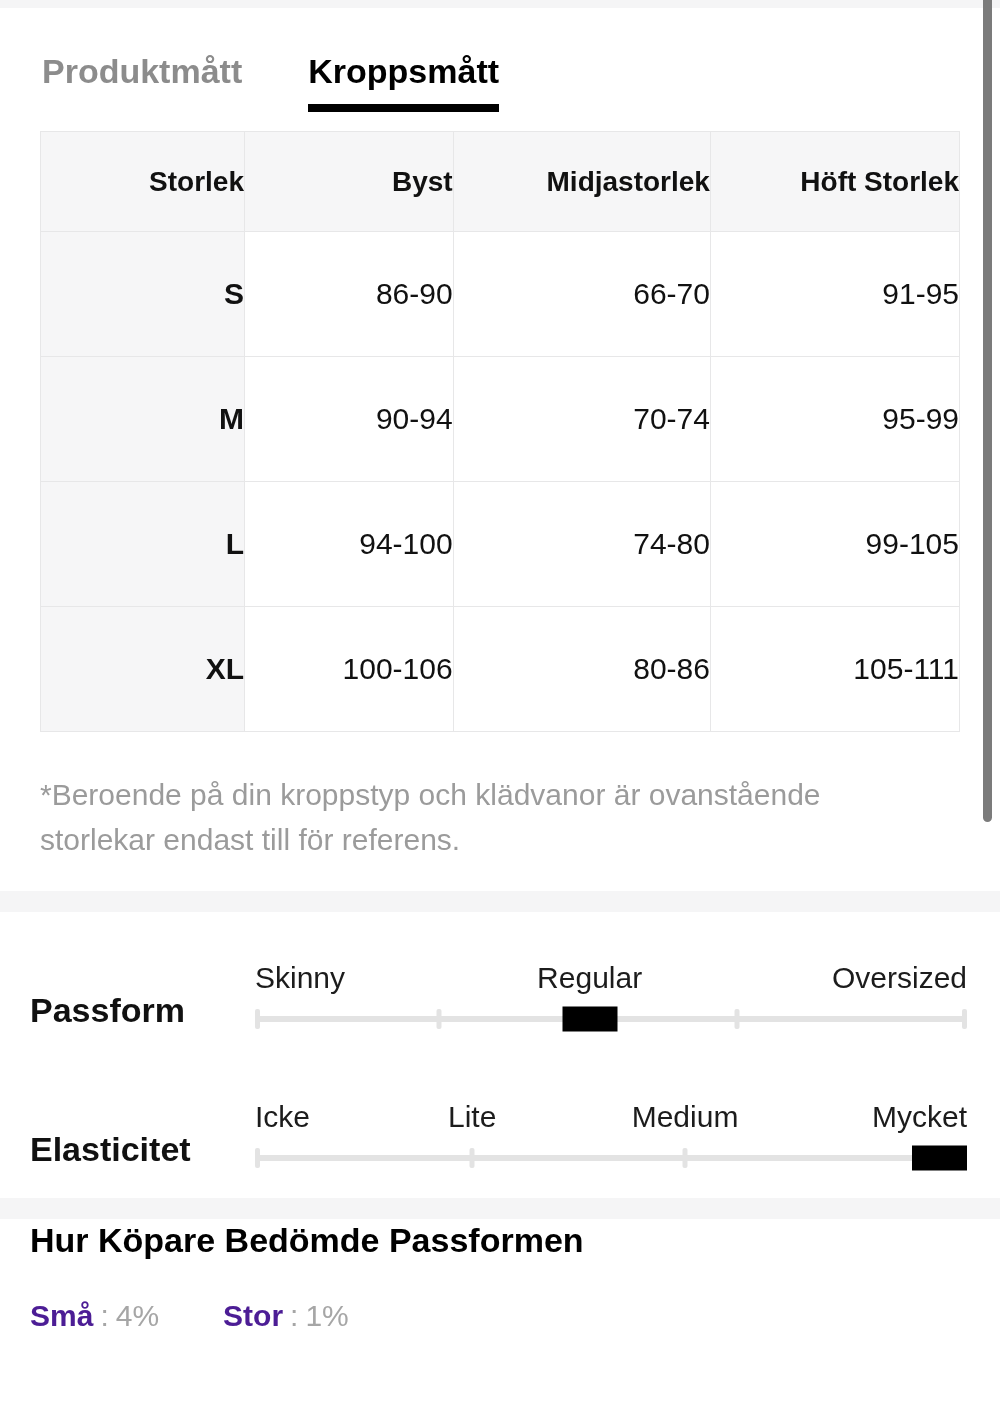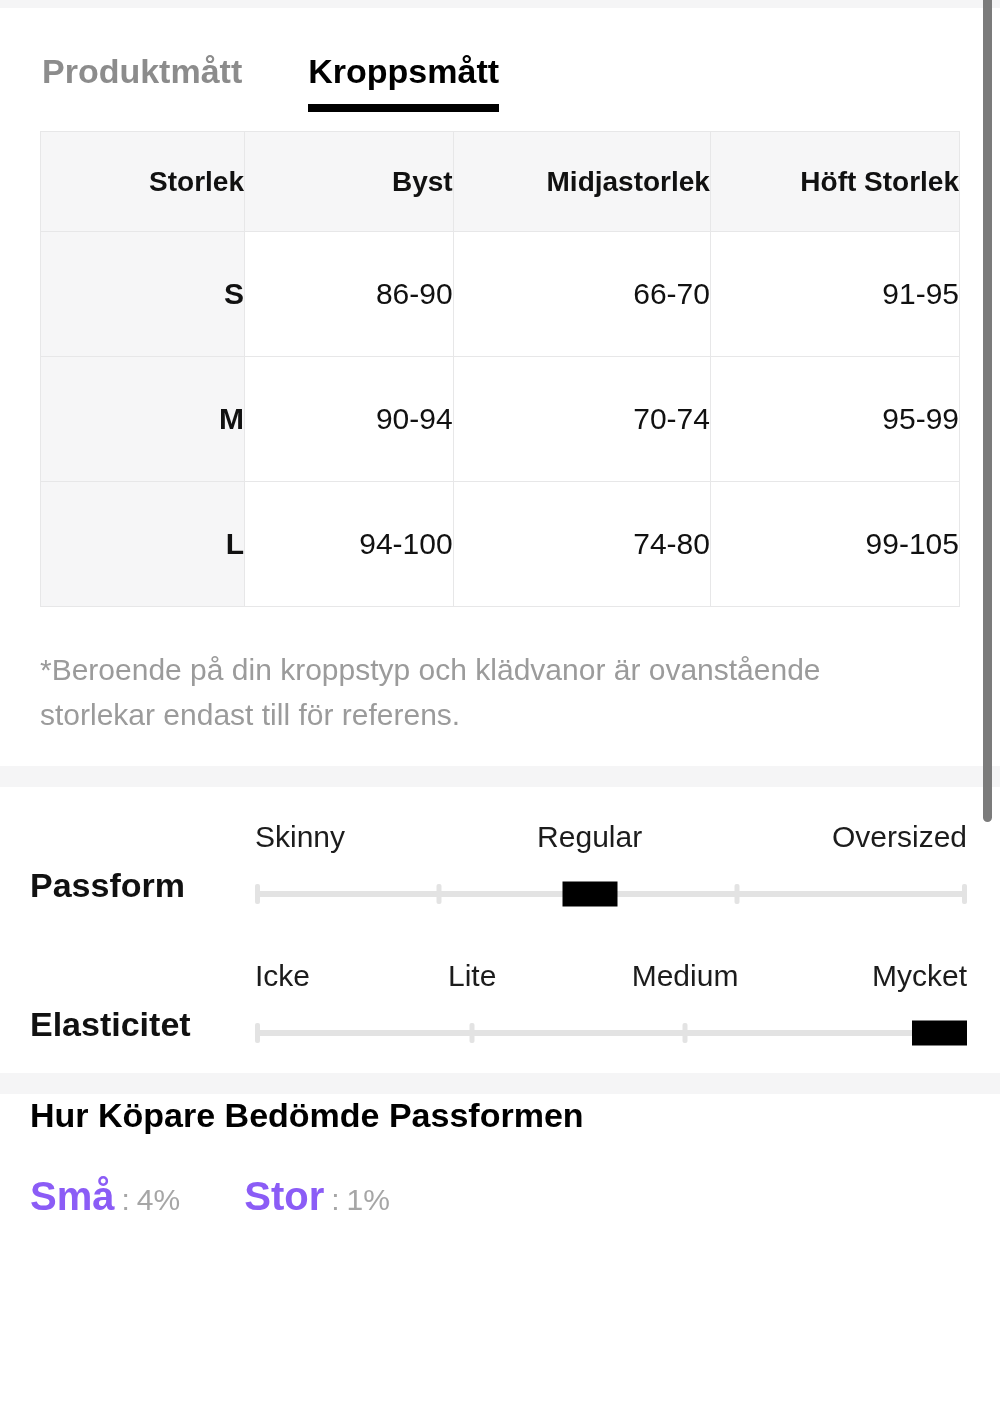--- a/index.html
+++ b/index.html
@@ -48,21 +48,21 @@
   .sliders { padding: 0 33px 0 30px; }
   .slider-row { display: flex; }
   .slider-row.first { margin-top: 44px; }
   .slider-row.second { margin-top: 64px; }
   .slider-label {
     width: 225px; font-size: 34px; font-weight: 700; color: #111;
     align-self: flex-end; padding-bottom: 4px; line-height: 1;
   }
   .slider { flex: 1; }
   .slider-options { position: relative; height: 37px; font-size: 30px; color: #1c1c1c; }
-  .opt { position: absolute; bottom: 16px; line-height: 1; white-space: nowrap; }
+  .opt { position: absolute; bottom: 0; line-height: 1; white-space: nowrap; }
   .opt-first { left: 0; }
   .opt-mid { transform: translateX(-50%); }
   .opt-last { right: 0; }
   .slider-track { position: relative; height: 25px; margin-top: 13px; }
   .track-line {
     position: absolute; top: 50%; transform: translateY(-50%);
     width: 100%; height: 6px; background: #e3e3e3; border-radius: 3px;
   }
   .tick {
     position: absolute; top: 50%; width: 5px; height: 20px;
@@ -74,21 +74,21 @@
   .indicator { position: absolute; top: 50%; width: 55px; height: 25px; background: #000; }
   .indicator-center { transform: translate(-50%, -50%); }
   .indicator-right { right: 0; transform: translateY(-50%); }
 
   
   .feedback { padding: 0 30px; }
   .feedback-title { font-size: 34px; font-weight: 700; line-height: 42px; color: #000; }
   .stats { display: flex; align-items: baseline; gap: 64px; margin-top: 38px; }
   .stat { white-space: nowrap; }
   .stat .sep { margin: 0 7px; }
-  .stat-muted .label { color: #8b5cf6; font-weight: 700; font-size: 40px; }
+  .stat-muted .label { color: #4c1d95; font-weight: 700; font-size: 30px; }
   .stat-muted .sep, .stat-muted .value { color: #a6a6a6; font-size: 30px; }
   .stat-main { border-bottom: 9px solid #000; padding-bottom: 14px; }
   .stat-main .label, .stat-main .sep { color: #000; font-weight: 700; font-size: 31px; }
   .stat-main .value { color: #000; font-weight: 700; font-size: 38px; }
 </style>
 </head>
 <body>
 
 <div class="top-strip"></div>
 <div class="scrollbar"></div>
@@ -126,20 +126,26 @@
         <td>90-94</td>
         <td>70-74</td>
         <td>95-99</td>
       </tr>
       <tr>
         <td class="size-col">L</td>
         <td>94-100</td>
         <td>74-80</td>
         <td>99-105</td>
       </tr>
+      <tr>
+        <td class="size-col">XL</td>
+        <td>100-106</td>
+        <td>80-86</td>
+        <td>105-111</td>
+      </tr>
     </tbody>
   </table>
 
   <p class="disclaimer">*Beroende på din kroppstyp och klädvanor är ovanstående storlekar endast till för referens.</p>
 </div>
 
 <div class="band band-1"></div>
 
 <div class="sliders">
   <div class="slider-row first">

